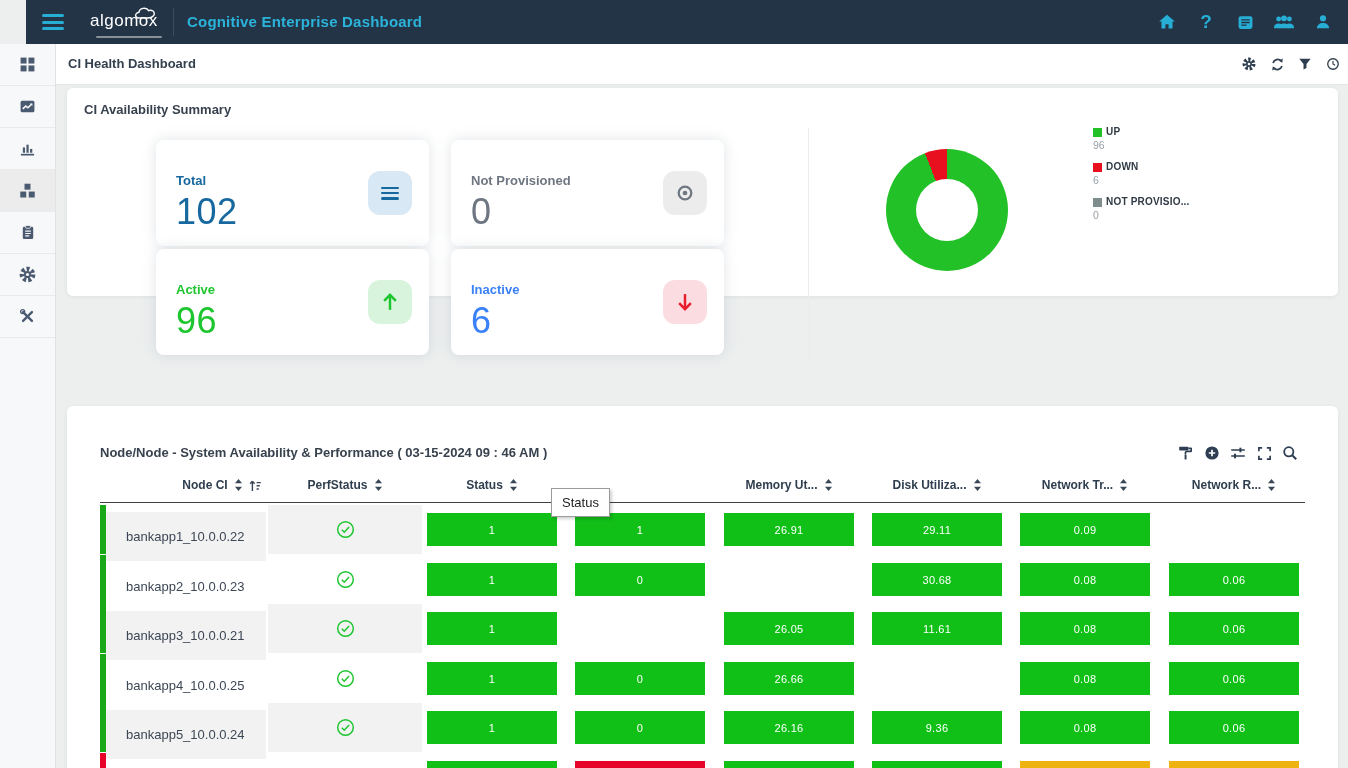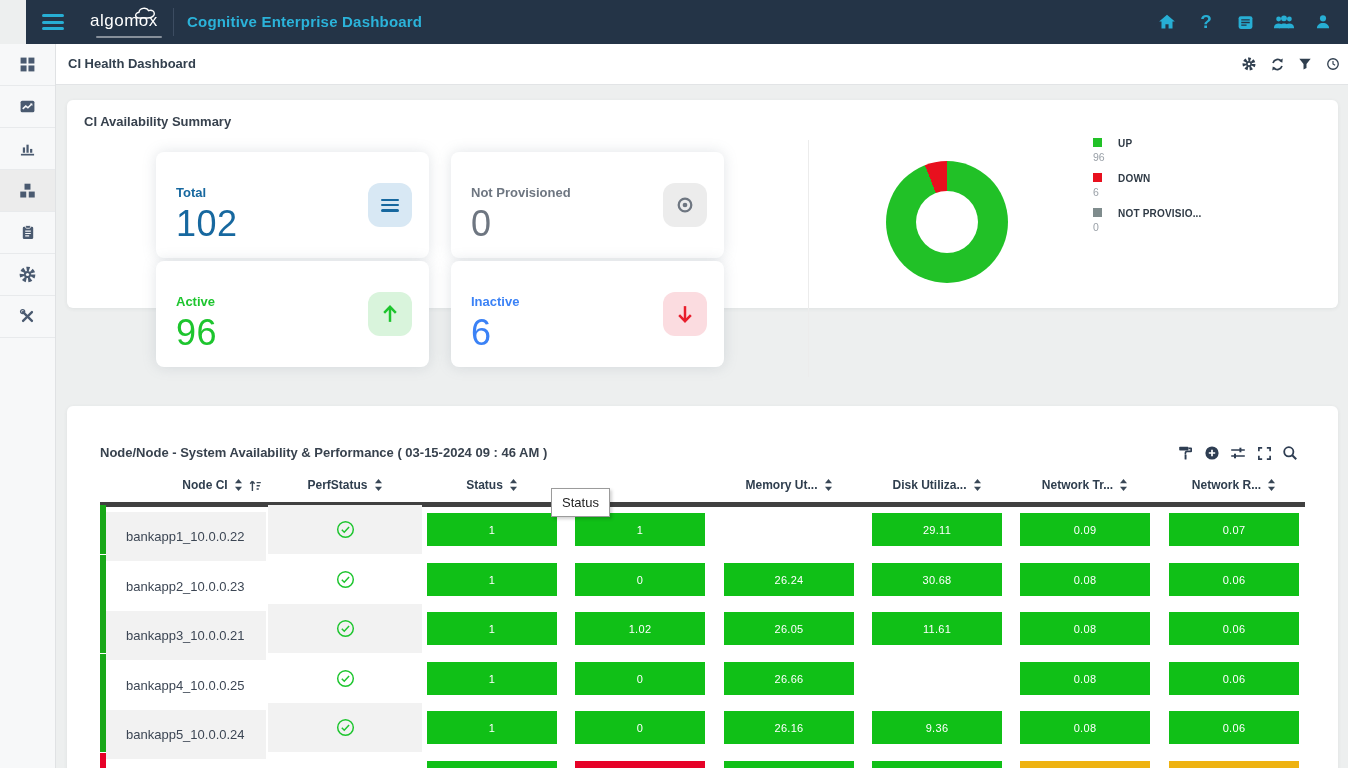--- a/index.html
+++ b/index.html
@@ -28,21 +28,21 @@
   .side-item.active{background:#ececec}
 
   
   .page-bar{position:absolute;left:55px;top:44px;width:1293px;height:40px;background:#fff;border-bottom:1px solid #e2e4e6;z-index:10}
   .page-bar .pb-title{position:absolute;left:13px;top:0;line-height:40px;font-size:13px;font-weight:700;color:#33404e}
   .pb-icons{position:absolute;right:7px;top:0;height:40px;display:flex;align-items:center;gap:12px}
   .pb-icons .pic{width:16px;height:16px;display:flex;align-items:center;justify-content:center;cursor:pointer}
 
   
   .panel{position:absolute;background:#fff;border-radius:6px;box-shadow:0 1px 4px rgba(40,50,60,.07)}
-  .panel1{left:67px;top:100px;width:1271px;height:208px}
+  .panel1{left:67px;top:88px;width:1271px;height:208px}
   .panel2{left:67px;top:406px;width:1271px;height:430px}
   .panel-title{position:absolute;font-size:13px;font-weight:700;color:#38424e}
 
   
   .card{position:absolute;width:273px;height:106px;background:#fff;border-radius:8px;
         box-shadow:0 0 14px rgba(120,130,145,.22);padding:0;}
   .card .c-label{position:absolute;left:20px;top:33px;font-size:13px;font-weight:700}
   .card .c-value{position:absolute;left:20px;top:51px;font-size:36px;font-weight:500;letter-spacing:.5px}
   .card .c-btn{position:absolute;right:17px;top:31px;width:44px;height:44px;border-radius:12px;
                display:flex;align-items:center;justify-content:center;cursor:pointer}
@@ -59,31 +59,31 @@
 
   .v-divider{position:absolute;left:741px;top:40px;width:1px;height:237px;background:#ececec}
 
   
   .donut{position:absolute;left:819px;top:61px;width:122px;height:122px;border-radius:50%;
          background:conic-gradient(from 338.8deg,#e8101e 0deg 21.2deg,#21c127 21.2deg 360deg);}
   .donut::after{content:"";position:absolute;inset:30px;border-radius:50%;background:#fff}
 
   
   .legend{position:absolute;left:1026px;top:38px;display:flex;flex-direction:column;gap:10px}
-  .lg-item .lg-row{display:flex;align-items:flex-start;gap:16px}
+  .lg-item .lg-row{display:flex;align-items:flex-end;gap:4px}
   .lg-swatch{width:9px;height:9px}
   .lg-label{font-size:10px;font-weight:700;color:#2f3a45;letter-spacing:.2px}
   .lg-value{font-size:10.5px;color:#9aa1a8;margin-top:2px}
   .sw-up{background:#21c127}.sw-down{background:#e8101e}.sw-np{background:#7f8c8d}
 
   
   .tbl-toolbar{position:absolute;right:40px;top:39px;display:flex;align-items:center;gap:10px}
   .tbl-toolbar .tic{width:16px;height:16px;display:flex;align-items:center;justify-content:center;cursor:pointer}
 
-  .thead{position:absolute;left:33px;top:62px;width:1205px;height:34px;border-bottom:5px solid #404040}
+  .thead{position:absolute;left:33px;top:62px;width:1205px;height:34px;border-bottom:1px solid #404040}
   .th{position:absolute;top:0;height:34px;display:flex;align-items:center;justify-content:center;gap:6px;
       font-size:12px;font-weight:700;color:#2f3e4e;cursor:pointer}
   .sorter{opacity:.95}
 
   .trow{position:absolute;left:33px;width:1205px;height:49px}
   .strip{position:absolute;left:0;top:0;width:6px;height:49px}
   .strip.green{background:#18a818}.strip.red{background:#e60228}
   .cell-name{position:absolute;left:6px;top:7px;width:160px;height:49px;display:flex;align-items:center;
              padding-left:20px;box-sizing:border-box;font-size:13px;color:#3c4654}
   .cell-perf{position:absolute;left:168px;top:0;width:154px;height:49px;display:flex;align-items:center;justify-content:center}
@@ -456,53 +456,51 @@
       <span class="strip green"></span>
       <div class="cell-name striped">bankapp1_10.0.0.22</div>
       <div class="cell-perf striped">
         <svg width="19" height="19" viewBox="0 0 18 18">
             <circle cx="9" cy="9" r="7.4" fill="none" stroke="#1dc52e" stroke-width="1.4"></circle>
             <path d="M5.5 9.3l2.3 2.3 4.6-5" fill="none" stroke="#1dc52e" stroke-width="1.4"></path>
           </svg>
       </div>
       <div class="blk bx0 c-green">1</div>
       <div class="blk bx1 c-green">1</div>
+      <div class="blk bx2 c-green">26.91</div>
       <div class="blk bx3 c-green">29.11</div>
       <div class="blk bx4 c-green">0.09</div>
-      <div class="blk bx5 c-green">0.07</div>
     </div>
 
     <div class="trow" style="top:149px">
       <span class="strip green"></span>
       <div class="cell-name">bankapp2_10.0.0.23</div>
       <div class="cell-perf">
         <svg width="19" height="19" viewBox="0 0 18 18">
             <circle cx="9" cy="9" r="7.4" fill="none" stroke="#1dc52e" stroke-width="1.4"></circle>
             <path d="M5.5 9.3l2.3 2.3 4.6-5" fill="none" stroke="#1dc52e" stroke-width="1.4"></path>
           </svg>
       </div>
       <div class="blk bx0 c-green">1</div>
       <div class="blk bx1 c-green">0</div>
-      <div class="blk bx2 c-green">26.24</div>
       <div class="blk bx3 c-green">30.68</div>
       <div class="blk bx4 c-green">0.08</div>
       <div class="blk bx5 c-green">0.06</div>
     </div>
 
     <div class="trow" style="top:198px">
       <span class="strip green"></span>
       <div class="cell-name striped">bankapp3_10.0.0.21</div>
       <div class="cell-perf striped">
         <svg width="19" height="19" viewBox="0 0 18 18">
             <circle cx="9" cy="9" r="7.4" fill="none" stroke="#1dc52e" stroke-width="1.4"></circle>
             <path d="M5.5 9.3l2.3 2.3 4.6-5" fill="none" stroke="#1dc52e" stroke-width="1.4"></path>
           </svg>
       </div>
       <div class="blk bx0 c-green">1</div>
-      <div class="blk bx1 c-green">1.02</div>
       <div class="blk bx2 c-green">26.05</div>
       <div class="blk bx3 c-green">11.61</div>
       <div class="blk bx4 c-green">0.08</div>
       <div class="blk bx5 c-green">0.06</div>
     </div>
 
     <div class="trow" style="top:248px">
       <span class="strip green"></span>
       <div class="cell-name">bankapp4_10.0.0.25</div>
       <div class="cell-perf">

